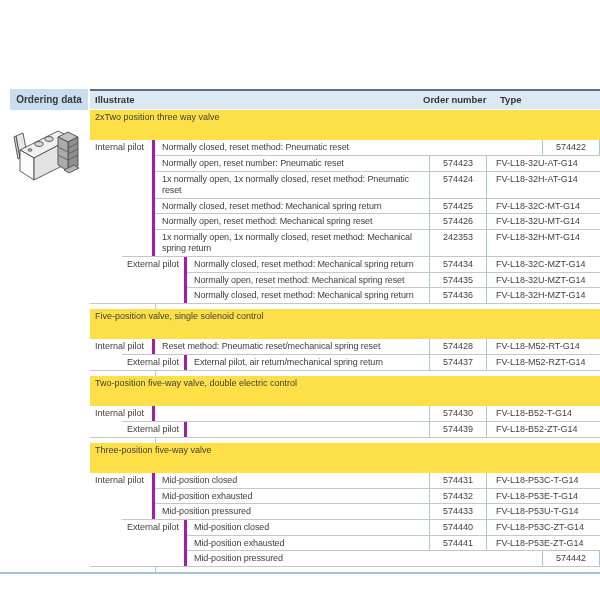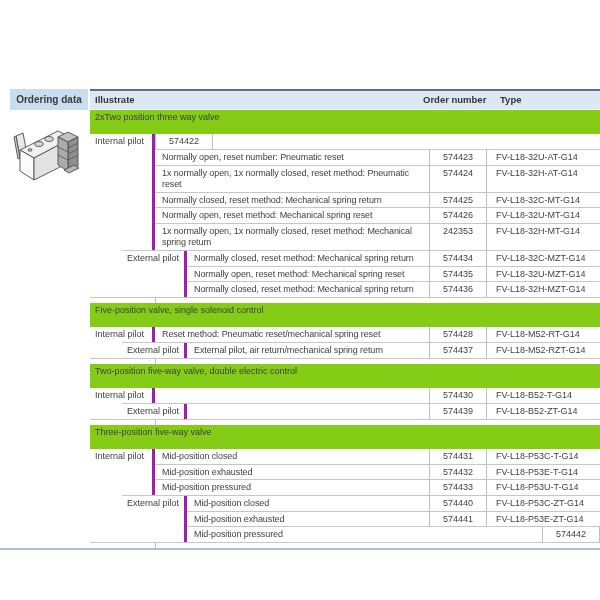--- a/index.html
+++ b/index.html
@@ -29,21 +29,21 @@
   }
   .thead span {
     position:absolute; top:3px; font-size:9.5px; font-weight:600; color:#333;
     white-space:nowrap;
   }
   .h-ill   { left:5px; }
   .h-order { left:333px; }
   .h-type  { left:410px; }
 
   .section-title {
-    height:24px; line-height:14px; background:#84cc16;
+    height:30px; line-height:14px; background:#fde047;
     font-size:9px; padding-left:5px; color:#3f3f3f; white-space:nowrap;
   }
   .sec-gap { height:5px; position:relative; }
   .sec-gap::after {
     content:""; position:absolute; left:65px; top:0; bottom:0;
     width:1px; background:#a6c6e0;
   }
   .section-block { border-bottom:1px solid #c6c6c6; }
 
   .group { display:flex; }
@@ -108,20 +108,21 @@
       <span class="h-order">Order number</span>
       <span class="h-type">Type</span>
     </div>
     <div id="tbody">
         <div class="section-title">2xTwo position three way valve</div>
         <div class="section-block">
           <div class="group">
             <div class="pilot-cell">Internal pilot</div>
             <div class="rows">
               <div class="row">
+                <div class="cell desc">Normally closed, reset method: Pneumatic reset</div>
                 <div class="cell order">574422</div>
               </div>
               <div class="row">
                 <div class="cell desc">Normally open, reset number: Pneumatic reset</div>
                 <div class="cell order">574423</div>
                 <div class="cell type">FV-L18-32U-AT-G14</div>
               </div>
               <div class="row">
                 <div class="cell desc">1x normally open, 1x normally closed,  reset method: Pneumatic reset</div>
                 <div class="cell order">574424</div>

